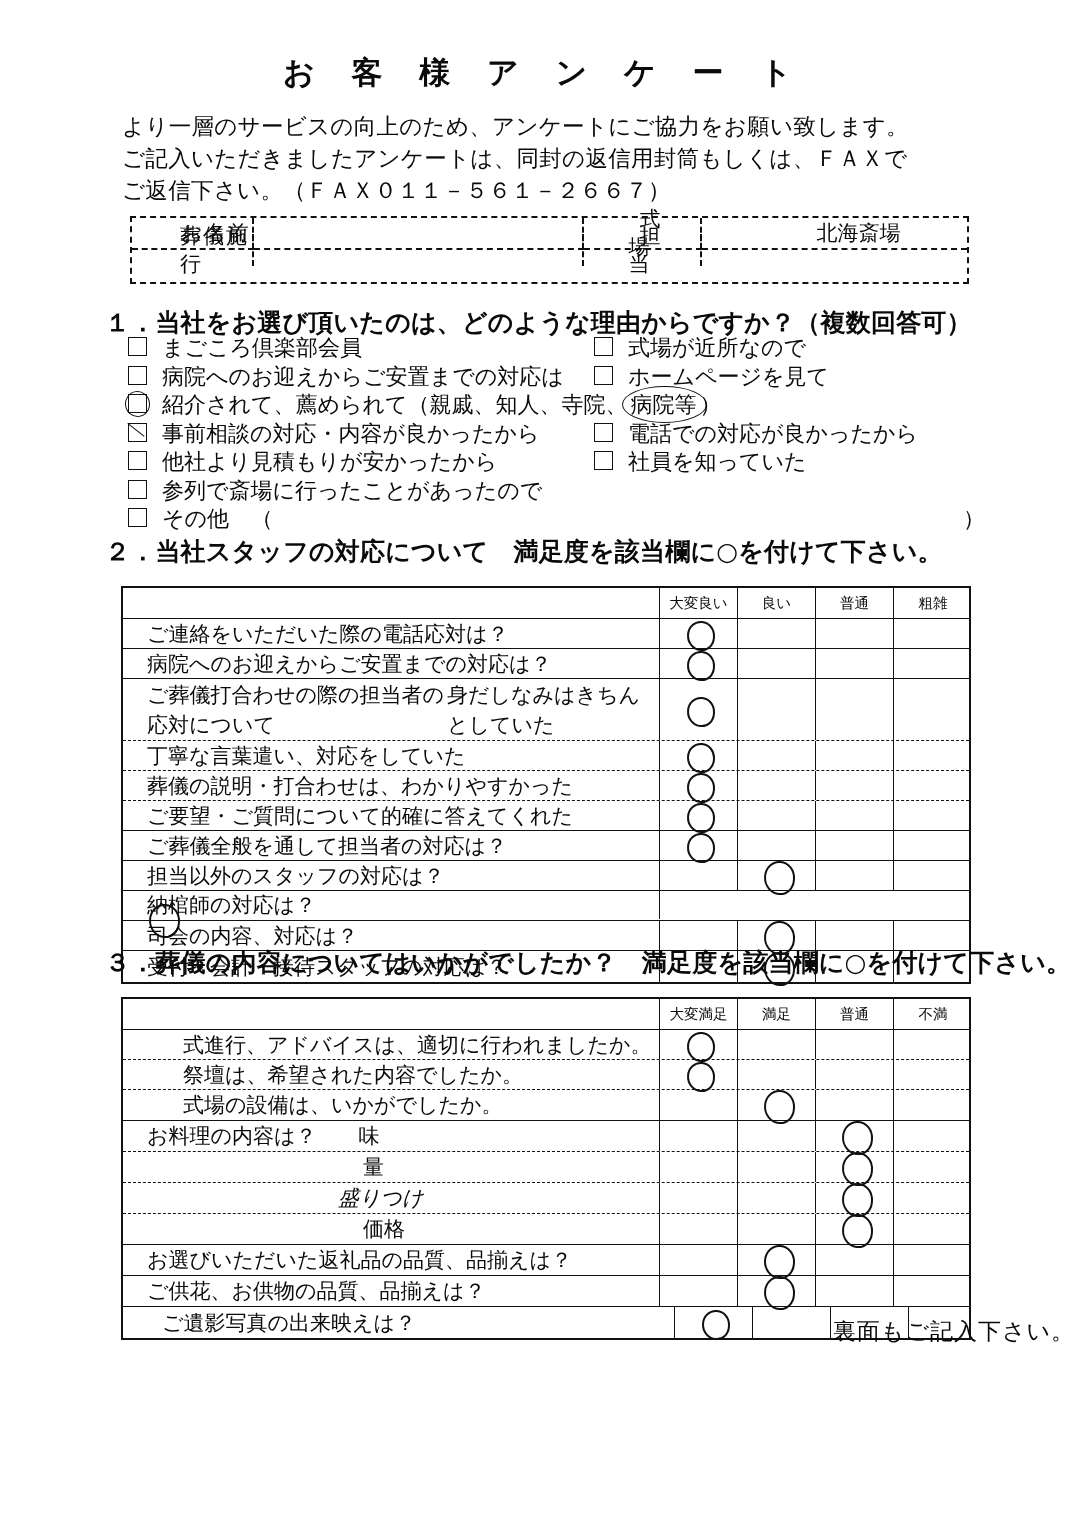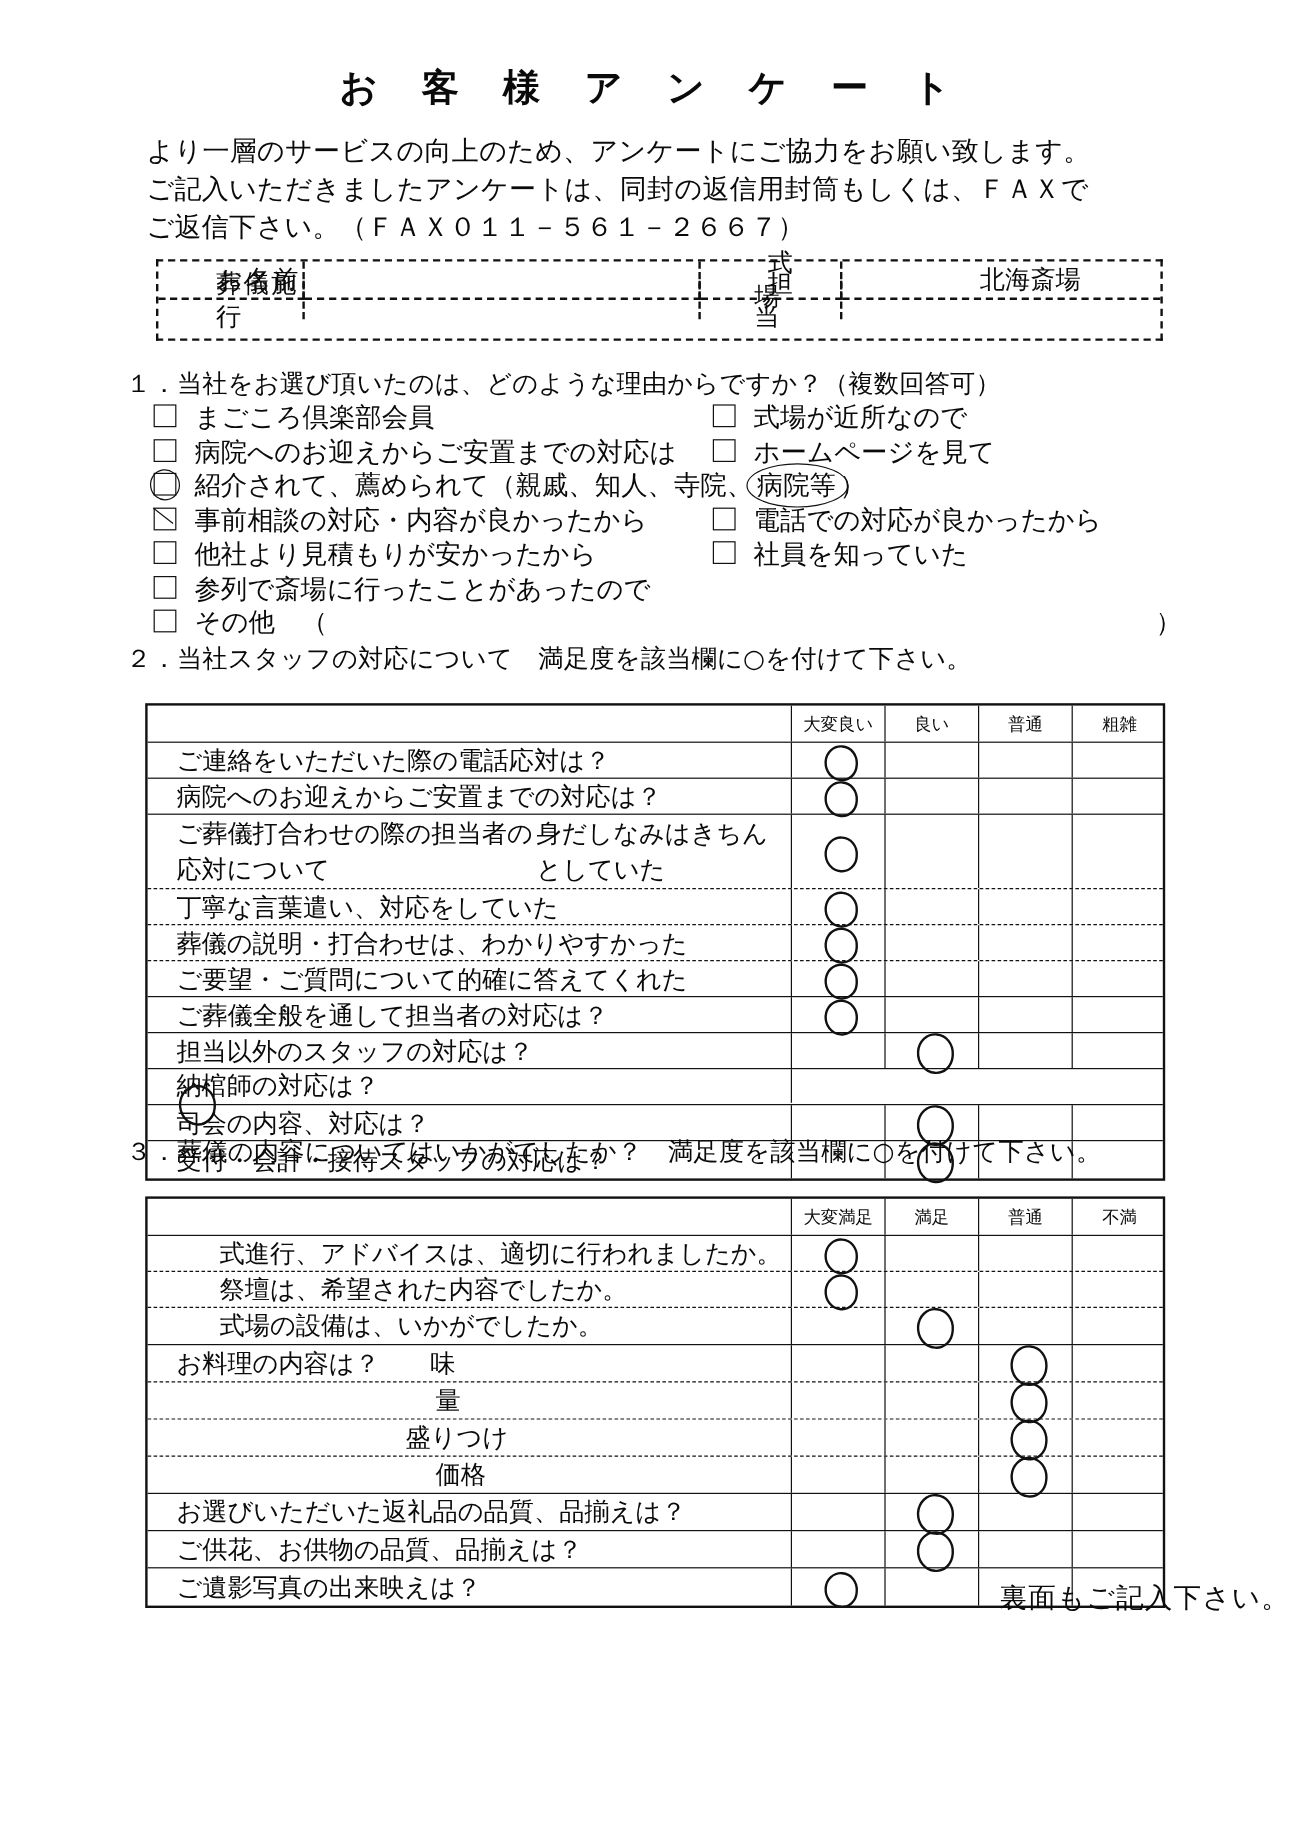--- a/index.html
+++ b/index.html
@@ -36,21 +36,21 @@
   .nb-r1{top:0;height:32px;}
   .nb-r2{top:16px;height:32px;}
   .nb-c1{left:0;width:122px;border-right:2px dashed #111;}
   .nb-c2{left:122px;width:330px;border-right:2px dashed #111;}
   .nb-c3{left:452px;width:118px;border-right:2px dashed #111;}
   .nb-c4{left:570px;width:265px;}
   .nb-r1.nb-c1,.nb-r1.nb-c2,.nb-r1.nb-c3,.nb-r1.nb-c4{border-bottom:2px dashed #111;}
   .nb-lbl.spaced{letter-spacing:11px;text-indent:11px;}
 
   
-  .q{position:absolute;font-size:21px;white-space:nowrap;letter-spacing:0.2px;}
+  .q{position:absolute;font-size:25px;white-space:nowrap;letter-spacing:0.2px;font-weight:bold;}
   .q1{left:105px;top:306px;}
   .q2{left:105px;top:535px;}
   .q3{left:105px;top:946px;}
 
   
   .optwrap{position:absolute;left:128px;top:333px;width:860px;font-size:22px;}
   .optrow{position:relative;height:28.5px;white-space:nowrap;}
   .opt{position:absolute;display:inline-flex;align-items:flex-start;}
   .colA{left:0;}
   .colB{left:466px;}
@@ -373,21 +373,21 @@
       </div>
       <div class="trow bb-dash" style="height: 31px;">
         <div class="tq indent2">量</div>
         <div class="tc"></div>
         <div class="tc"></div>
         <div class="tc">
           <span class="ans"></span>
         </div>
         <div class="tc"></div>
       </div>
-      <div class="trow bb-dash" style="height: 31px;">
+      <div class="trow bb-dash" style="height: 31px; font-style: italic;">
         <div class="tq indent3">盛りつけ</div>
         <div class="tc"></div>
         <div class="tc"></div>
         <div class="tc">
           <span class="ans"></span>
         </div>
         <div class="tc"></div>
       </div>
       <div class="trow bb-solid" style="height: 31px;">
         <div class="tq indent2">価格</div>
@@ -409,21 +409,21 @@
       </div>
       <div class="trow bb-solid" style="height: 31px;">
         <div class="tq">ご供花、お供物の品質、品揃えは？</div>
         <div class="tc"></div>
         <div class="tc">
           <span class="ans"></span>
         </div>
         <div class="tc"></div>
         <div class="tc"></div>
       </div>
-      <div class="trow bb-none" style="height: 31px;">
+      <div class="trow bb-none" style="height: 31px; padding-left: 15px;">
         <div class="tq">ご遺影写真の出来映えは？</div>
         <div class="tc">
           <span class="ans sm"></span>
         </div>
         <div class="tc"></div>
         <div class="tc"></div>
         <div class="tc"></div>
       </div>
     </div>
 

